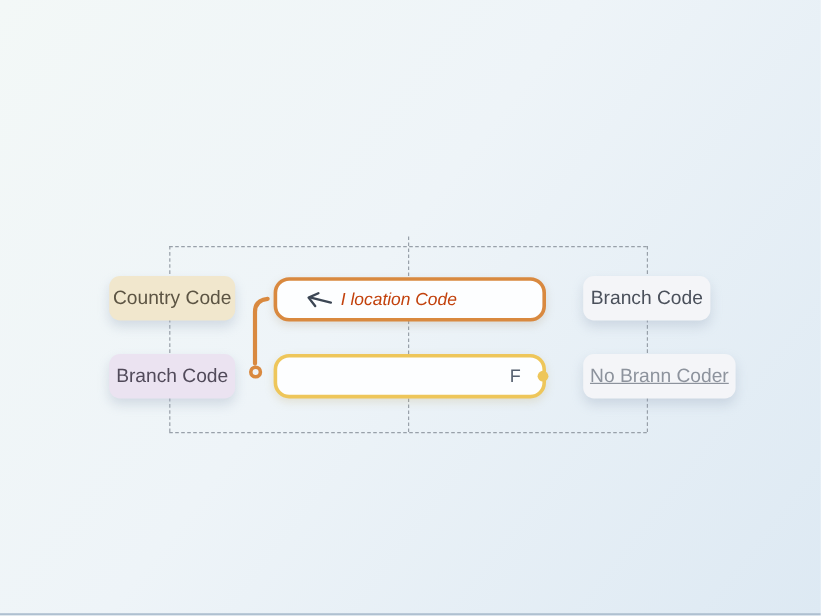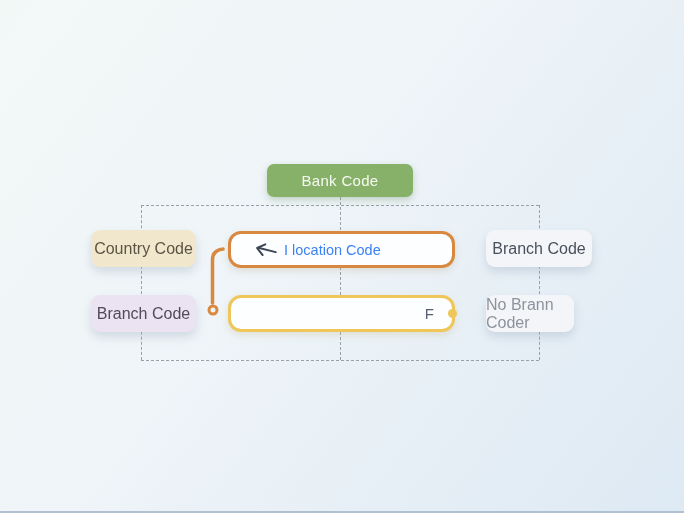--- a/index.html
+++ b/index.html
@@ -39,33 +39,34 @@
   
   .chip{
     position:absolute;width:105px;height:37px;border-radius:9px;
     display:flex;align-items:center;justify-content:center;
     font-size:16px;
     box-shadow:0 5px 10px rgba(150,165,185,.33);
   }
   .chip-country{left:91px;top:230px;background:#f1e7cd;color:#5c5443;}
   .chip-branch-left{left:91px;top:295px;background:#ebe3f1;color:#514a5a;}
   .chip-branch-right{left:486px;top:230px;width:106px;background:#f4f5f8;color:#4a505b;}
-  .chip-no-branch{left:486px;top:295px;width:88px;background:#f4f5f8;color:#8d939d;}
+  .chip-no-branch{left:486px;top:295px;width:127px;background:#f4f5f8;color:#8d939d;text-decoration:underline;}
 
   
   .outline-box{
     position:absolute;left:228px;width:227px;height:37px;
     box-sizing:border-box;border-radius:13px;background:#fdfeff;
     display:flex;align-items:center;
   }
   .box-location{
     top:231px;border:3px solid #d9893f;
     padding-left:16px;gap:7px;
-    color:#3b82f6;font-size:14.5px;
+    color:#c2410c;font-size:14.5px;
     box-shadow:0 3px 7px rgba(170,150,120,.25);
+    font-style:italic;
   }
   .box-empty{
     top:295px;border:3px solid #eec65a;
     justify-content:flex-end;padding-right:18px;
     color:#566070;font-size:15px;
     box-shadow:0 3px 7px rgba(190,170,110,.25);
   }
   .notch-dot{
     position:absolute;left:448px;top:309px;width:9px;height:9px;
     border-radius:50%;background:#eec65a;
@@ -80,23 +81,20 @@
 <body>
 
 <div class="stage">
 
   <div class="dash-h dash-top"></div>
   <div class="dash-h dash-bottom"></div>
   <div class="dash-v dash-v-left"></div>
   <div class="dash-v dash-v-center"></div>
   <div class="dash-v dash-v-right"></div>
 
-  <div class="root-node">
-    <span>Bank Code</span>
-  </div>
 
   <div class="chip chip-country">
     <span>Country Code</span>
   </div>
   <div class="chip chip-branch-left">
     <span>Branch Code</span>
   </div>
 
   <div class="outline-box box-location">
     <svg class="arrow-icon" width="30" height="18" viewBox="0 0 30 18">

